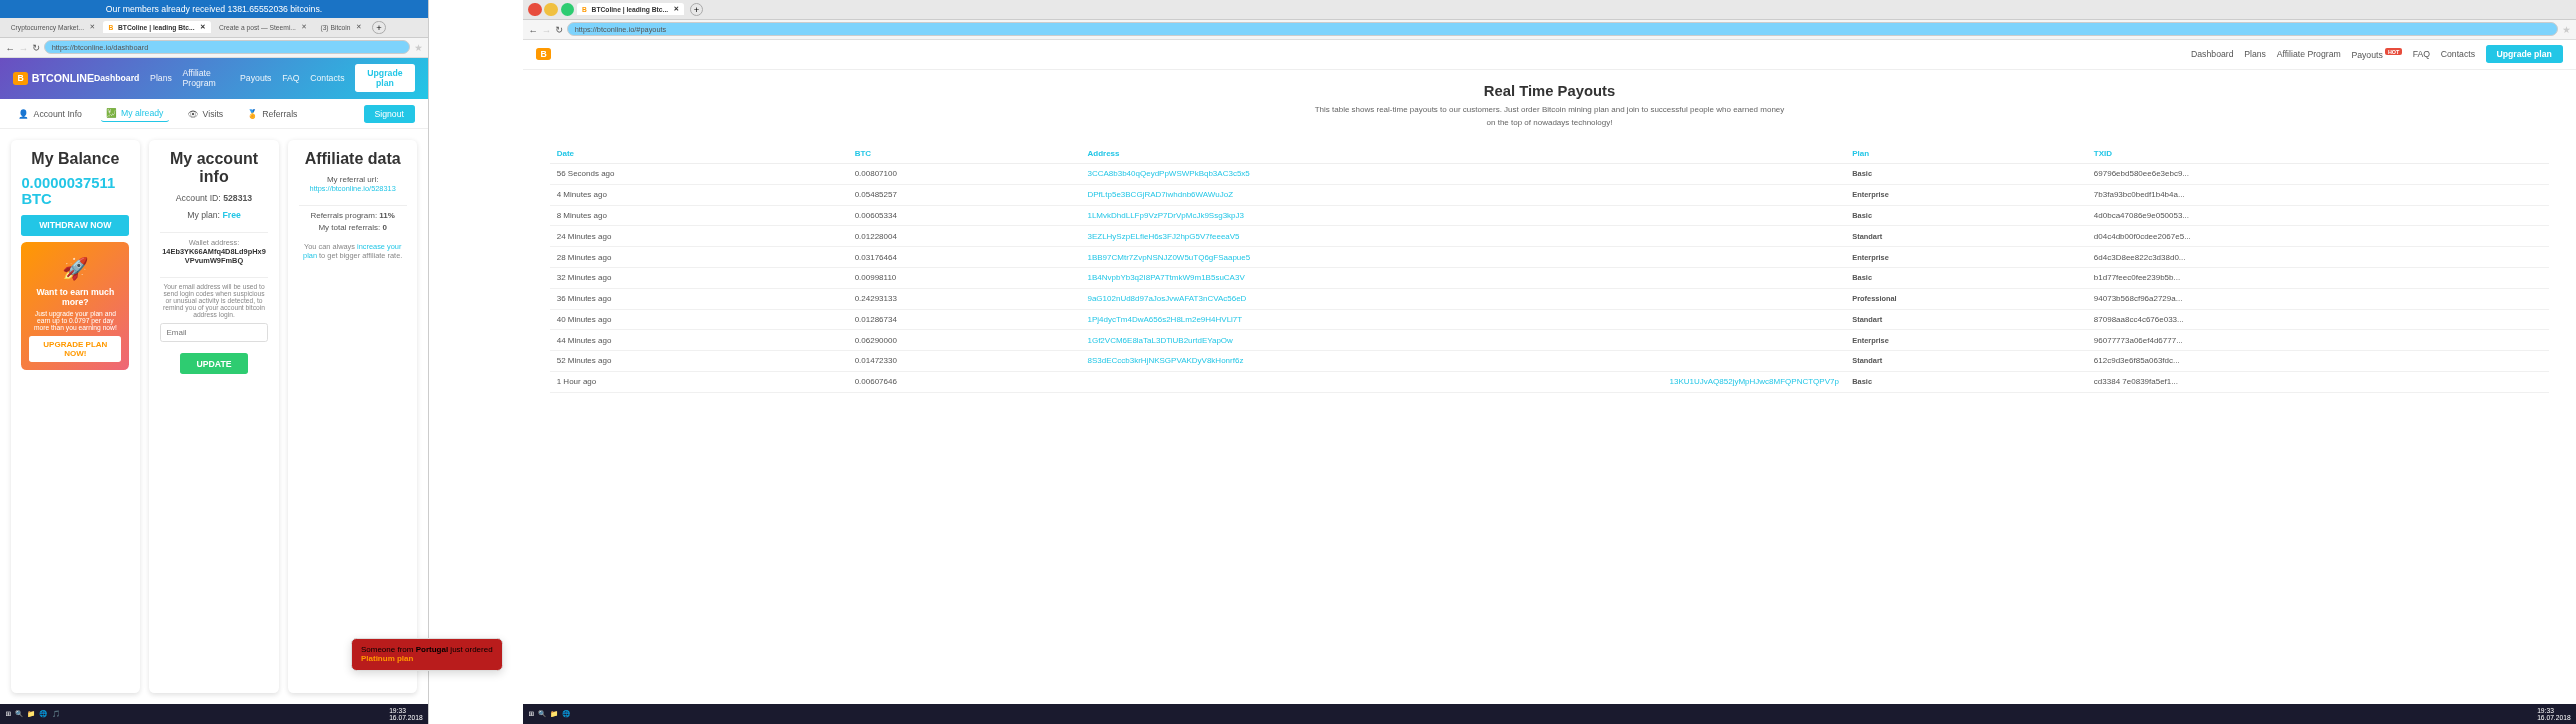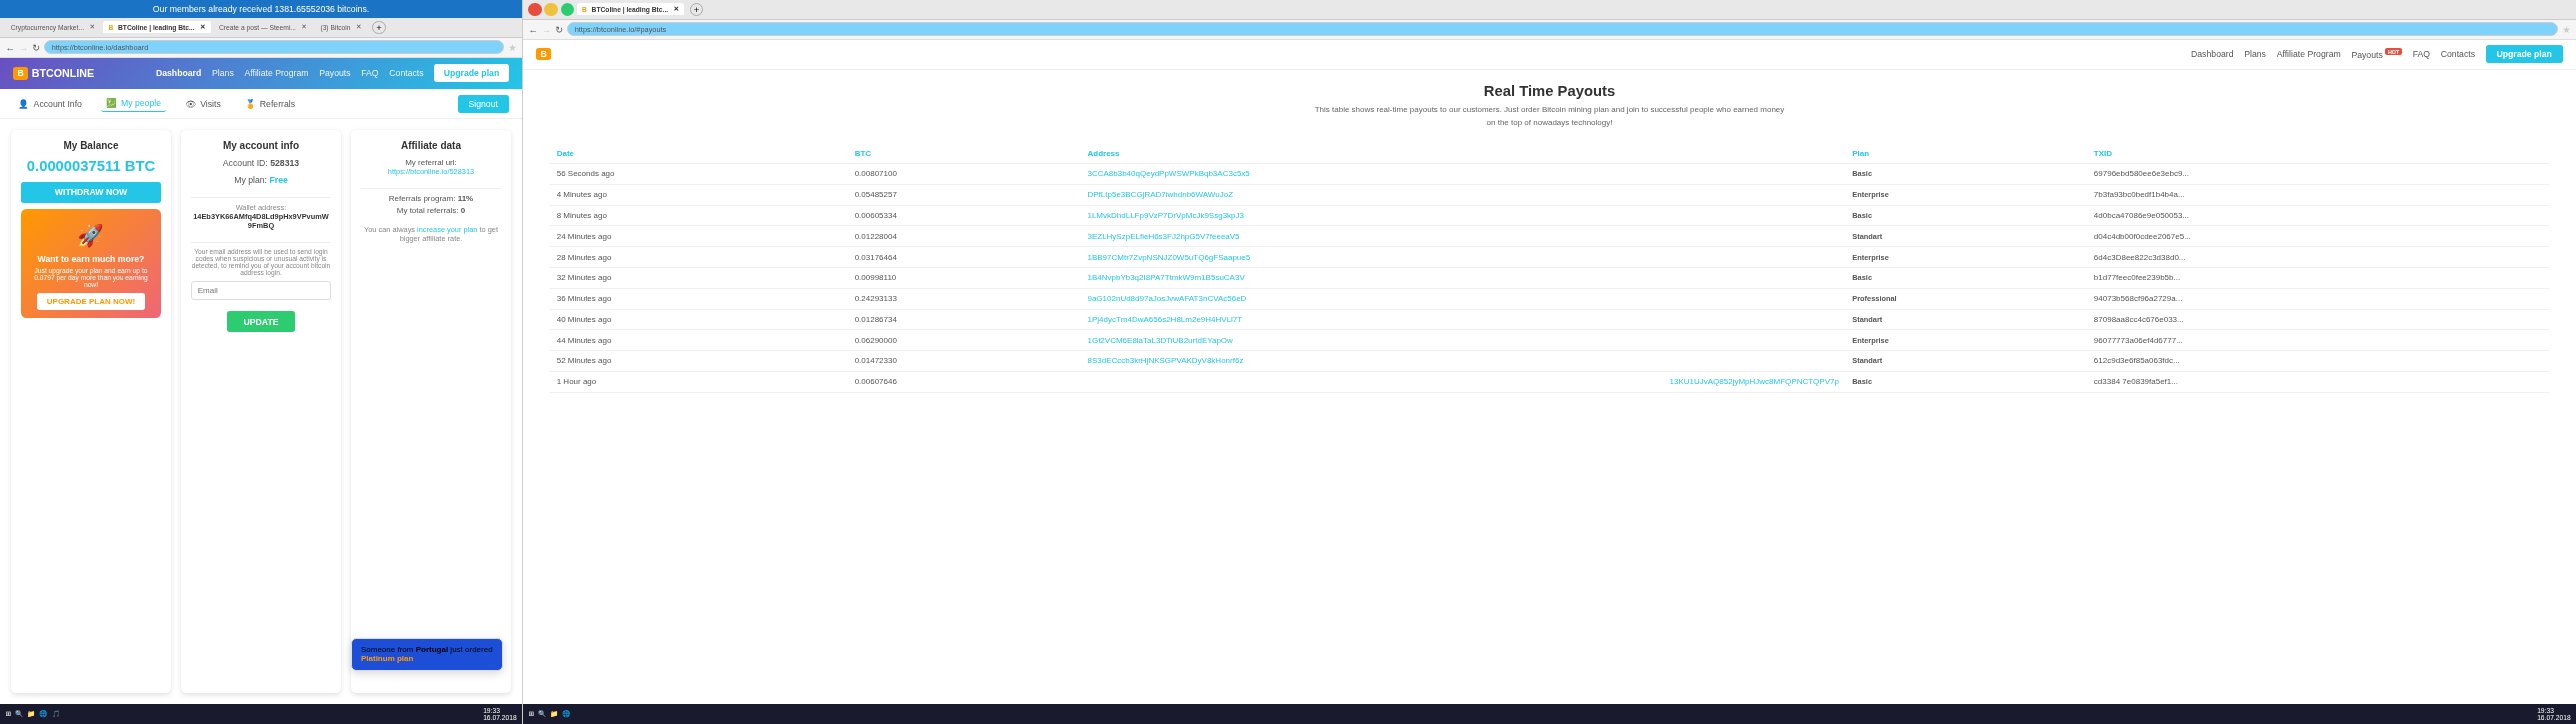--- a/index.html
+++ b/index.html
@@ -1,20 +1,20 @@
 <!DOCTYPE html>
 <html style="font-size:10.7px"><head>
   <meta charset="utf-8">
   <style>
     * { margin: 0; padding: 0; box-sizing: border-box; }
     body { font-family: Arial, sans-serif; display: flex; width: 2576px; height: 725px; overflow: hidden; }
 
     
     .left-panel {
-      width: 523px;
+      width: 429px;
       height: 725px;
       display: flex;
       flex-direction: column;
       background: #fff;
       border-right: 1.3px solid #ccc;
       flex-shrink: 0;
     }
 
     .top-bar {
       background: #1a73c5;
@@ -159,21 +159,21 @@
       border-radius: 5.4px;
       box-shadow: 0 1.3px 5.4px rgba(0,0,0,0.12);
       padding: 10.7px;
       flex: 1;
       display: flex;
       flex-direction: column;
       align-items: center;
     }
 
     .card-title {
-      font-size: 10px;
+      font-size: 16px;
       font-weight: bold;
       color: #333;
       text-align: center;
       margin-bottom: 6.7px;
     }
 
     .balance-amount {
       color: #23c6e6;
       font-size: 14.8px;
       font-weight: bold;
@@ -251,21 +251,21 @@
     .affiliate-url {
       color: #23c6e6;
       font-size: 7.4px;
       word-break: break-all;
     }
 
     .notification-toast {
       position: absolute;
       bottom: 54px;
       right: 20px;
-      background: #1d4ed8;
+      background: #b91c1c;
       border: 0.7px solid #ddd;
       border-radius: 5.4px;
       padding: 6.7px 9.4px;
       font-size: 8px;
       box-shadow: 0 2.7px 8px rgba(0,0,0,0.15);
       z-index: 100;
     }
 
     .toast-plan {
       color: #f90;
@@ -460,21 +460,21 @@
     </div>
 
     <div class="sub-nav">
       <div class="sub-nav-tabs">
         <div class="sub-tab">
           <span>👤</span>
           <span>Account Info</span>
         </div>
         <div class="sub-tab active">
           <span>💹</span>
-          <span>My people</span>
+          <span>My already</span>
         </div>
         <div class="sub-tab">
           <span>👁</span>
           <span>Visits</span>
         </div>
         <div class="sub-tab">
           <span>🏅</span>
           <span>Referrals</span>
         </div>
       </div>

